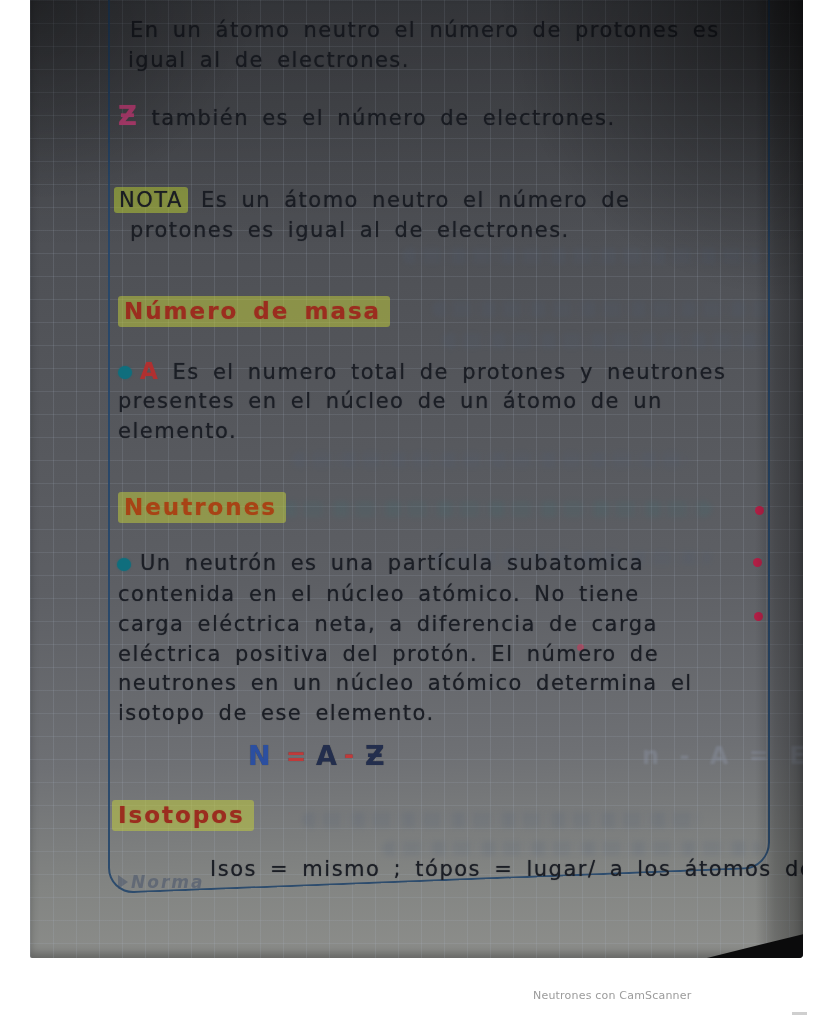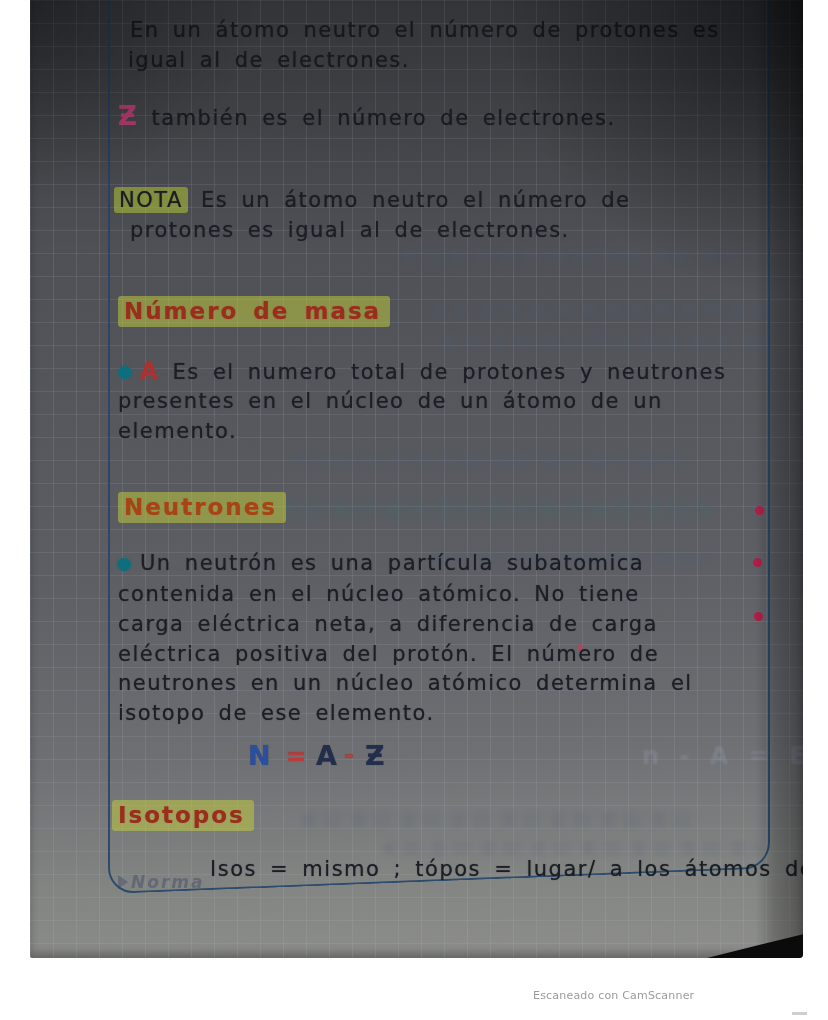--- a/index.html
+++ b/index.html
@@ -158,16 +158,16 @@
 
     <div class="watermark" style="left:88px;top:872px;">
       <span class="tri"></span>
       <span class="wm-text">Norma</span>
     </div>
 
     <div class="vignette"></div>
     <div class="black-wedge"></div>
   </div>
 
-  <div class="camscanner">Escaneado con CamScanner</div>
+  <div class="camscanner">Neutrones con CamScanner</div>
   <div class="corner-mark"></div>
 
 </div>
 
 </body></html>

